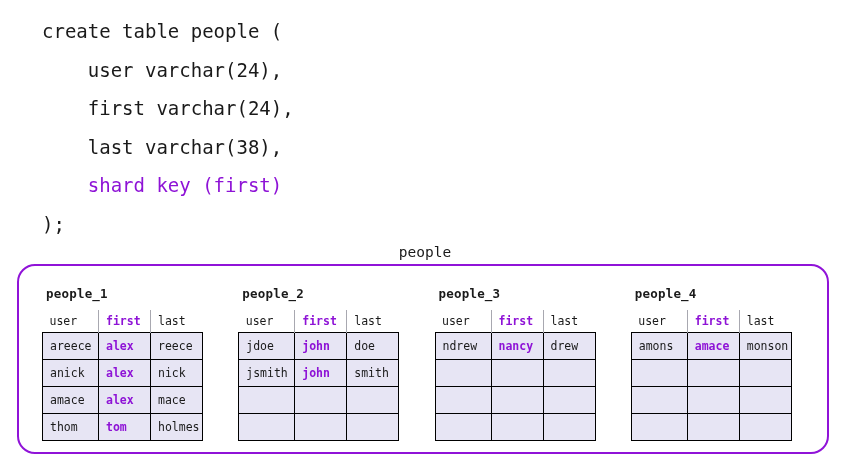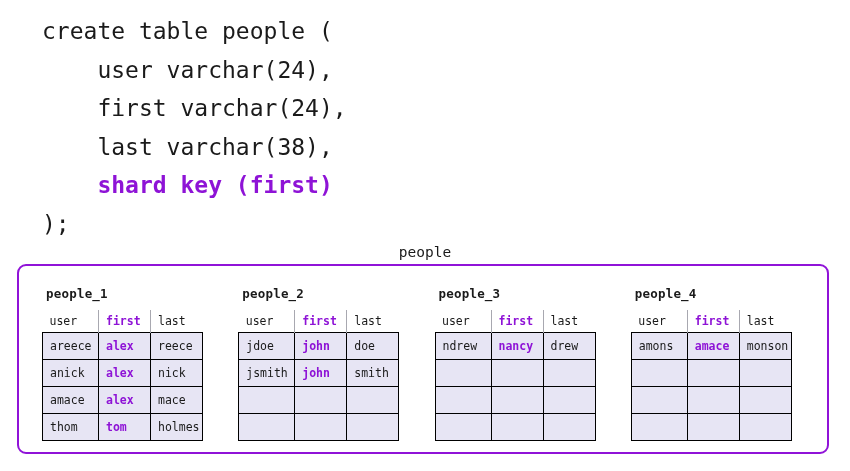--- a/index.html
+++ b/index.html
@@ -14,33 +14,33 @@
     font-family: "DejaVu Sans Mono", "Liberation Mono", monospace;
     overflow: hidden;
   }
 
   
   .sql-block {
     position: absolute;
     left: 42px;
     top: 12px;
     font-family: "DejaVu Sans Mono", "Liberation Mono", monospace;
-    font-size: 23px;
+    font-size: 19px;
     line-height: 38.5px;
     color: #1a1a1a;
     white-space: pre;
     letter-spacing: 0px;
   }
   .sql-line {
     display: block;
     white-space: pre;
   }
   .sql-line.accent {
     color: #8e13d6;
-    font-weight: bold;
+    font-weight: normal;
   }
 
   
   .table-title {
     position: absolute;
     left: 0;
     top: 244px;
     width: 850px;
     text-align: center;
     font-family: "DejaVu Sans Mono", "Liberation Mono", monospace;
@@ -49,21 +49,21 @@
     color: #1a1a1a;
   }
 
   .shard-box {
     position: absolute;
     left: 17px;
     top: 264px;
     width: 812px;
     height: 190px;
     border: 2px solid #9013d8;
-    border-radius: 9px;
+    border-radius: 18px;
     box-sizing: border-box;
     background: #ffffff;
   }
 
   .shards-row {
     position: absolute;
     left: 0;
     top: 0;
     width: 100%;
     height: 100%;

